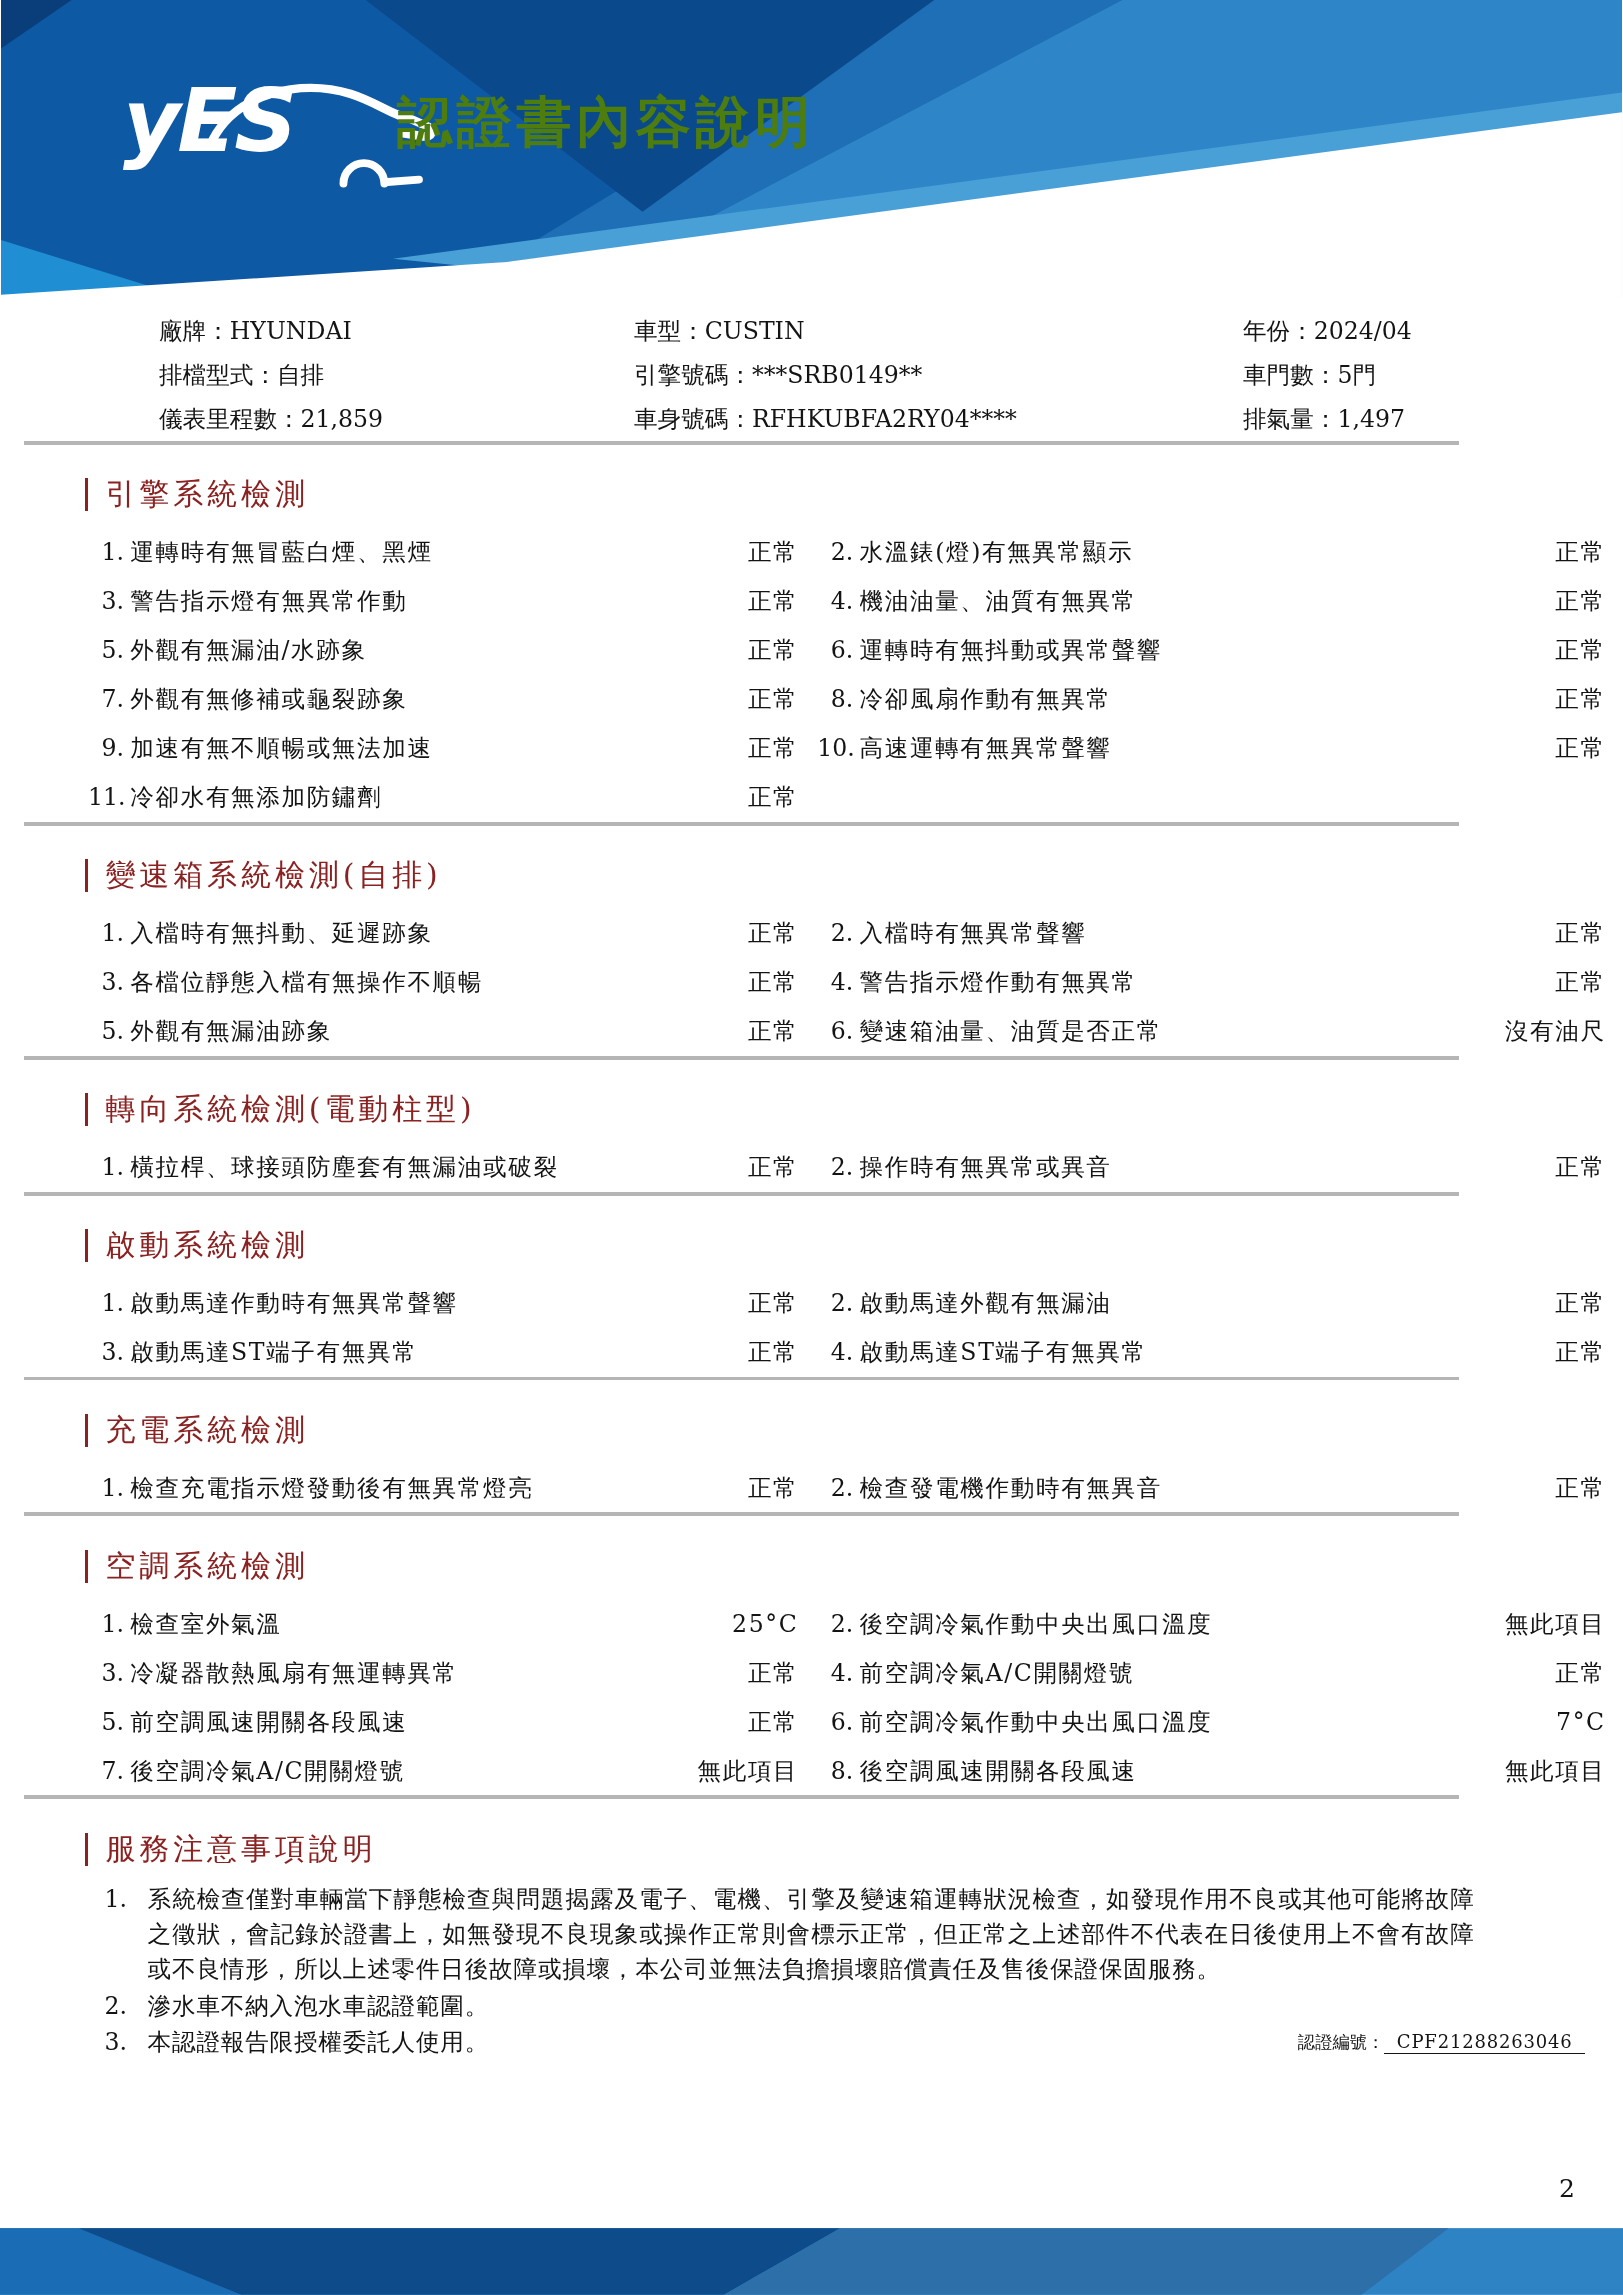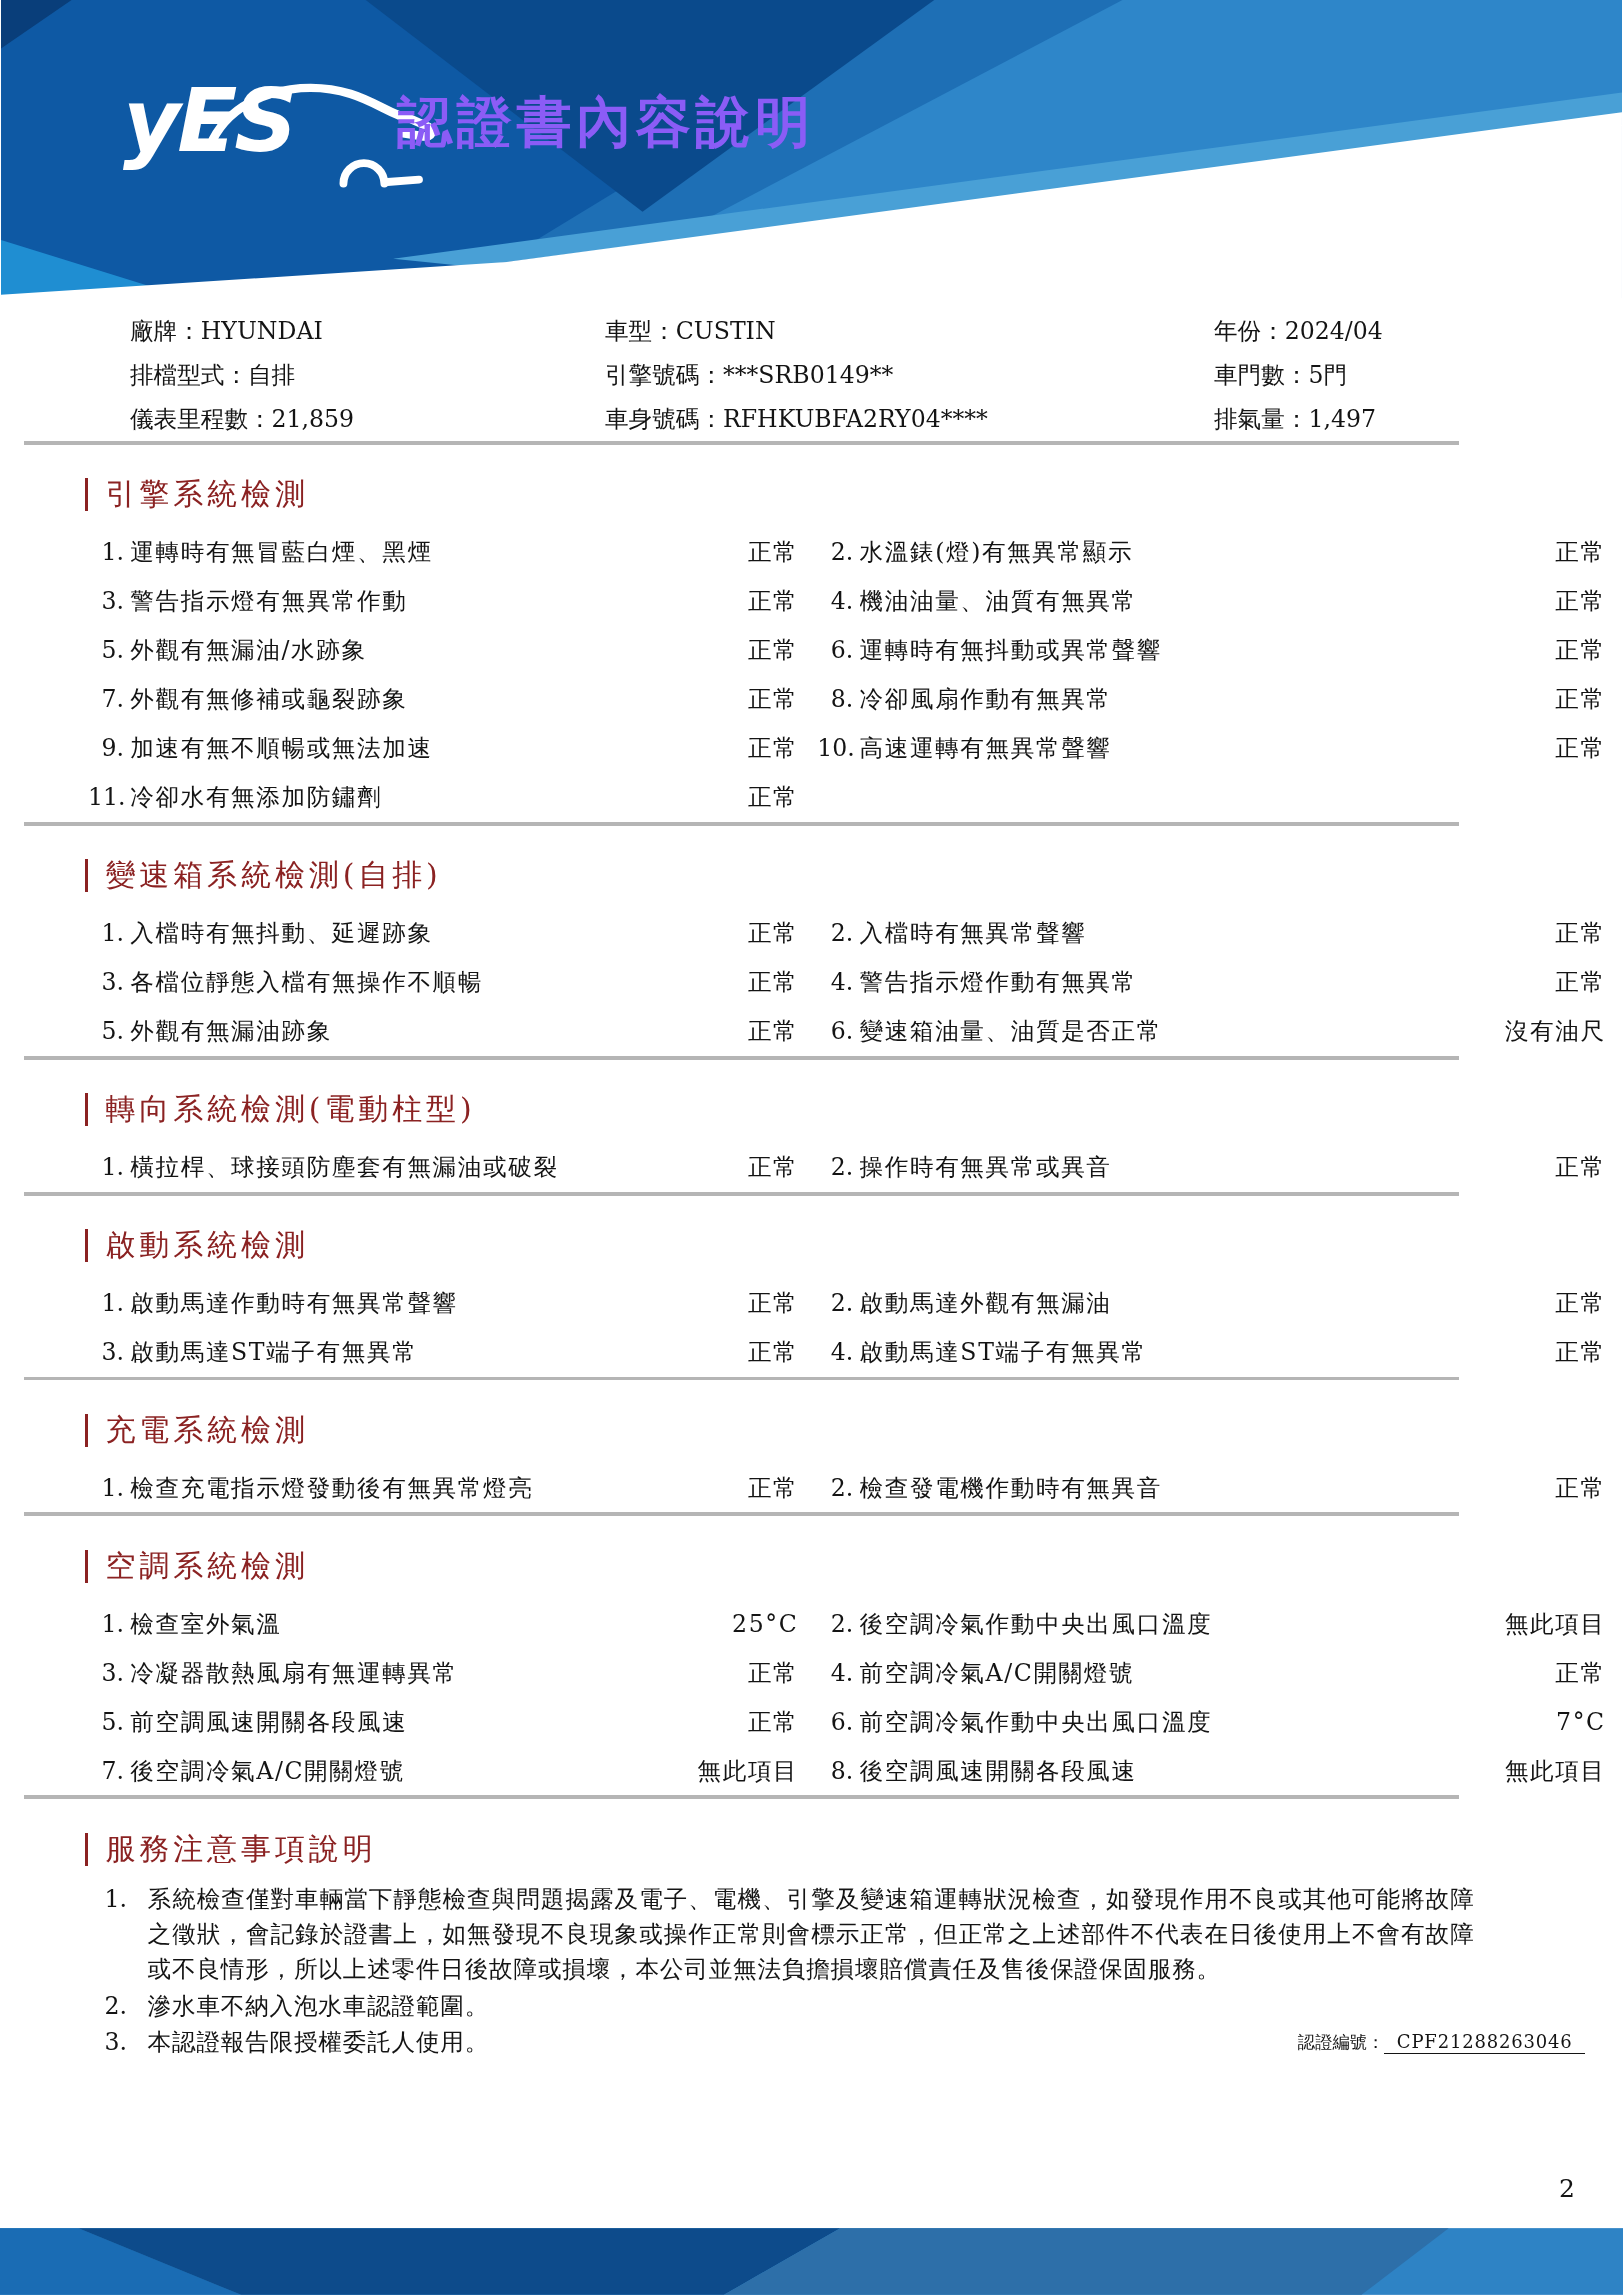--- a/index.html
+++ b/index.html
@@ -14,28 +14,28 @@
   .logo-text{
     position:absolute;left:11px;top:4.7px;
     font-family:"DejaVu Sans","Liberation Sans",sans-serif;
     font-weight:bold;font-style:italic;font-size:88px;line-height:88px;color:#ffffff;
     letter-spacing:-3.1px;
   }
   .car-svg{position:absolute;left:93px;top:-4.7px;}
   .hdr-title{
     position:absolute;left:397px;top:93px;
     font-family:"DejaVu Sans","Liberation Sans",sans-serif;
-    font-weight:bold;font-size:55px;line-height:58px;color:#8b5cf6;letter-spacing:4.7px;
+    font-weight:bold;font-size:55px;line-height:58px;color:#4d7c0f;letter-spacing:4.7px;
     white-space:nowrap;
   }
   
   .info-grid{padding-top:309px;}
   .vrow{display:flex;height:44px;align-items:center;padding-left:130px;font-size:23.6px;}
   .vcell{white-space:nowrap;}
-  .vc0{width:475px;}
+  .vc0{width:475px;margin-left:29px;}
   .vc1{width:609px;}
   .vc2{flex:1;}
   
   .hr{height:3.9px;background:#b5b5b5;margin-left:23.6px;width:1435px;}
   .sec-head{display:flex;align-items:center;margin:31px 8px 14px 85px;height:38px;}
   .sec-bar{width:3.1px;height:33px;background:#8b2222;margin-right:17.3px;flex:none;}
   .sec-title{font-size:30px;color:#8b2222;letter-spacing:3.9px;white-space:nowrap;}
   .irow{display:flex;height:49px;align-items:center;padding:0 17.3px 0 88px;font-size:23.6px;}
   .ino{width:36px;text-align:right;padding-right:6.3px;flex:none;}
   .ilbl{flex:0 0 503px;white-space:nowrap;overflow:hidden;letter-spacing:1.6px;}

